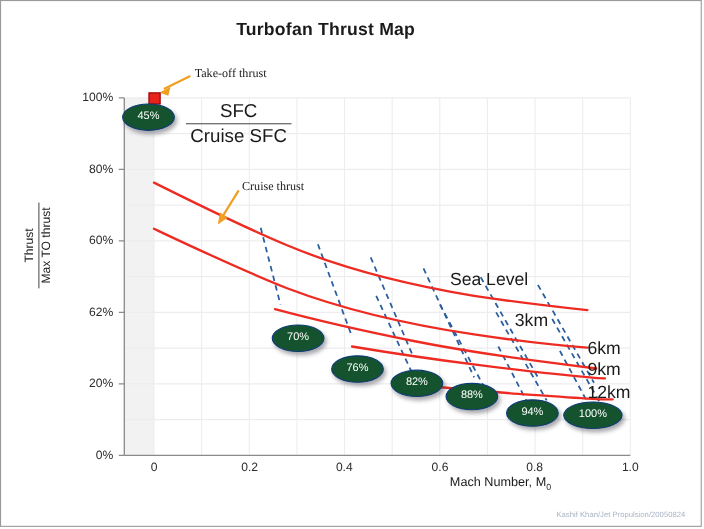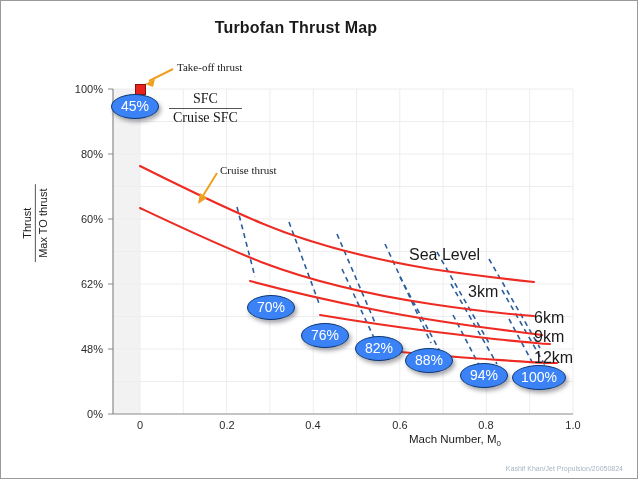--- a/index.html
+++ b/index.html
@@ -94,46 +94,45 @@
     margin: 1px 0;
   }
   .frac .den {
     display: block;
     padding: 0 4px;
   }
   #sfc-legend {
     position: absolute;
     left: 168px;
     top: 90px;
-    font-size: 14px;
-    color: #1a1a1a;
-    font-family: Liberation Serif, serif;
+    font-size: 17px;
+    color: #1a1a1a;
   }
   .annot-text {
     position: absolute;
     font-size: 11px;
     color: #1a1a1a;
     white-space: nowrap;
     font-family: Liberation Serif, serif;
   }
   .alt-label {
     position: absolute;
     font-size: 16px;
     color: #1a1a1a;
     white-space: nowrap;
   }
   .badge {
     position: absolute;
     width: 46px;
     height: 23px;
     border-radius: 50%;
-    background: #3b82f6;
+    background: #14532d;
     border: 1px solid #0d3b78;
     color: #ffffff;
-    font-size: 14px;
+    font-size: 10px;
     line-height: 22px;
     text-align: center;
     box-shadow: 2px 3px 4px rgba(60,60,70,0.45);
   }
   .badge.wide {
     width: 52px;
   }
   #takeoff-marker {
     position: absolute;
     width: 9px;
@@ -232,21 +231,21 @@
       </g>
     </g>
   </svg>
 
   <div id="takeoff-marker" style="left:134px; top:83px;"></div>
 
   <div class="axis-tick-label ytick" style="left:58px; top:82px;">100%</div>
   <div class="axis-tick-label ytick" style="left:58px; top:147px;">80%</div>
   <div class="axis-tick-label ytick" style="left:58px; top:212px;">60%</div>
   <div class="axis-tick-label ytick" style="left:58px; top:277px;">62%</div>
-  <div class="axis-tick-label ytick" style="left:58px; top:342px;">48%</div>
+  <div class="axis-tick-label ytick" style="left:58px; top:342px;">20%</div>
   <div class="axis-tick-label ytick" style="left:58px; top:407px;">0%</div>
 
   <div class="axis-tick-label xtick" style="left:119px; top:418px;">0</div>
   <div class="axis-tick-label xtick" style="left:206px; top:418px;">0.2</div>
   <div class="axis-tick-label xtick" style="left:292px; top:418px;">0.4</div>
   <div class="axis-tick-label xtick" style="left:379px; top:418px;">0.6</div>
   <div class="axis-tick-label xtick" style="left:465px; top:418px;">0.8</div>
   <div class="axis-tick-label xtick" style="left:552px; top:418px;">1.0</div>
 
   <div id="xaxis-title"><span>Mach Number, </span><span>M</span><sub>0</sub></div>

